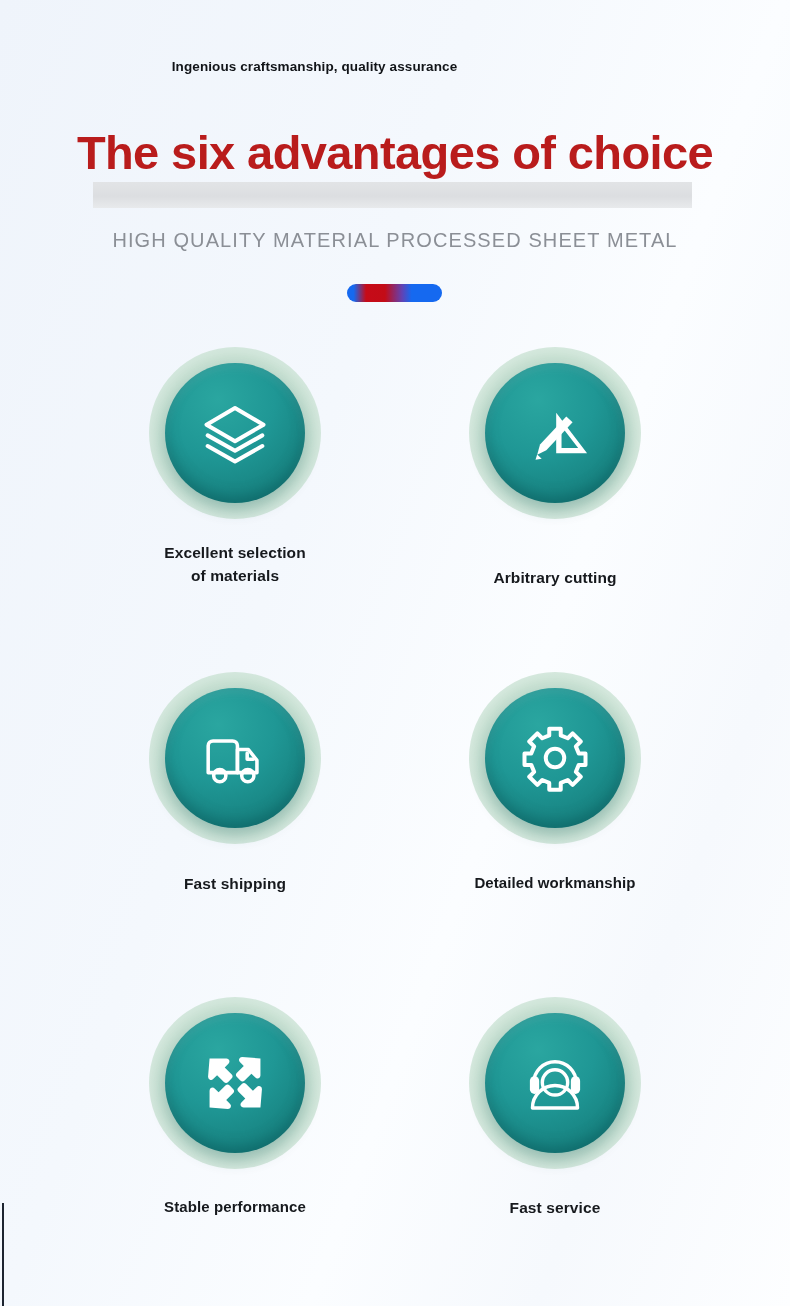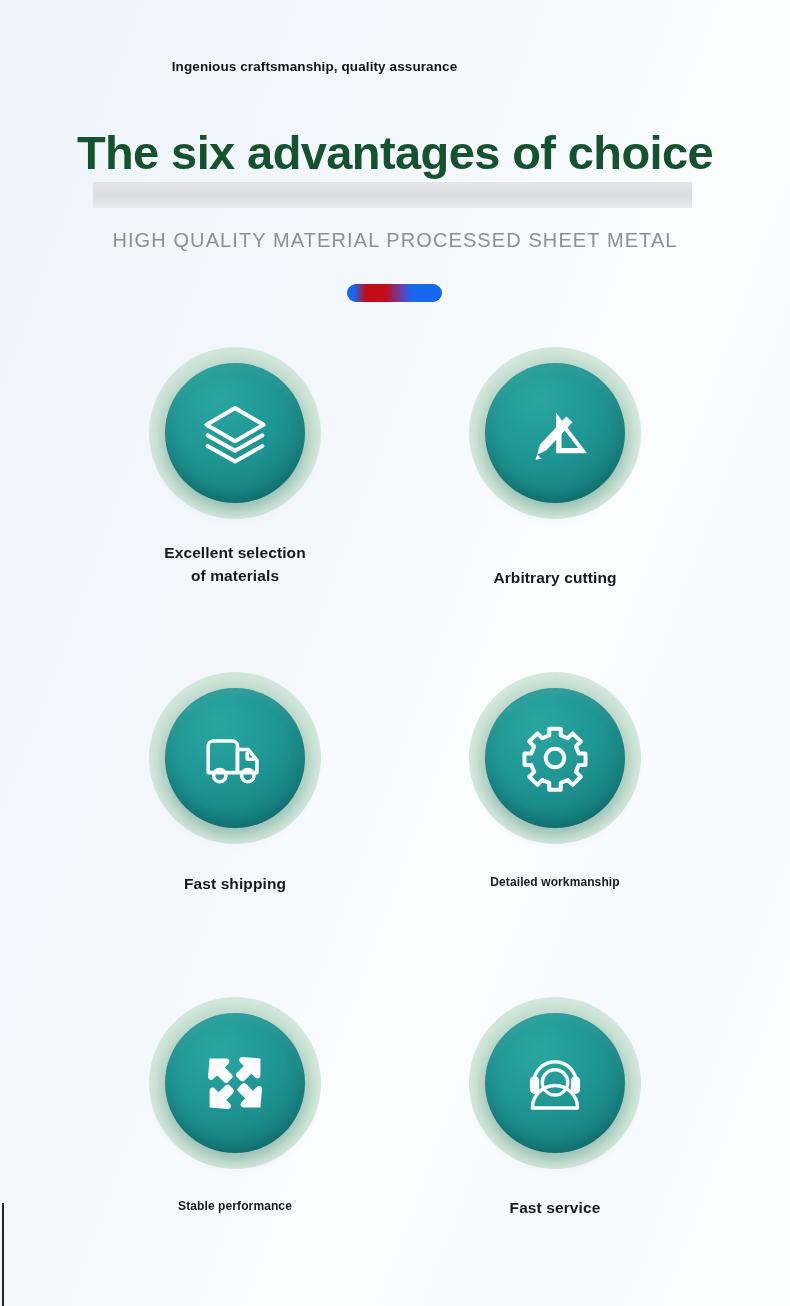--- a/index.html
+++ b/index.html
@@ -61,21 +61,21 @@
   }
   .title {
     position: absolute;
     top: 0;
     left: 0;
     width: 790px;
     text-align: center;
     font-size: 47px;
     line-height: 56px;
     font-weight: bold;
-    color: #14532d;
+    color: #b91c1c;
     letter-spacing: -0.6px;
   }
 
   .subtitle {
     position: absolute;
     top: 229px;
     left: 0;
     width: 790px;
     text-align: center;
     font-size: 20px;
@@ -162,21 +162,21 @@
 
   .cell-label {
     margin-top: 22px;
     font-size: 15.5px;
     font-weight: bold;
     color: #16191d;
     line-height: 23px;
     letter-spacing: 0.1px;
     white-space: pre-line;
   }
-  .cell-label.sm { font-size: 12px; }
+  .cell-label.sm { font-size: 15px; }
   .cell.right .cell-label { margin-top: 47px; }
   .row-2 .cell.left  .cell-label { margin-top: 28px; }
   .row-2 .cell.right .cell-label { margin-top: 27px; }
   .row-3 .cell.left  .cell-label { margin-top: 26px; }
   .row-3 .cell.right .cell-label { margin-top: 27px; }
 </style>
 </head>
 <body>
 
 <div class="page">

